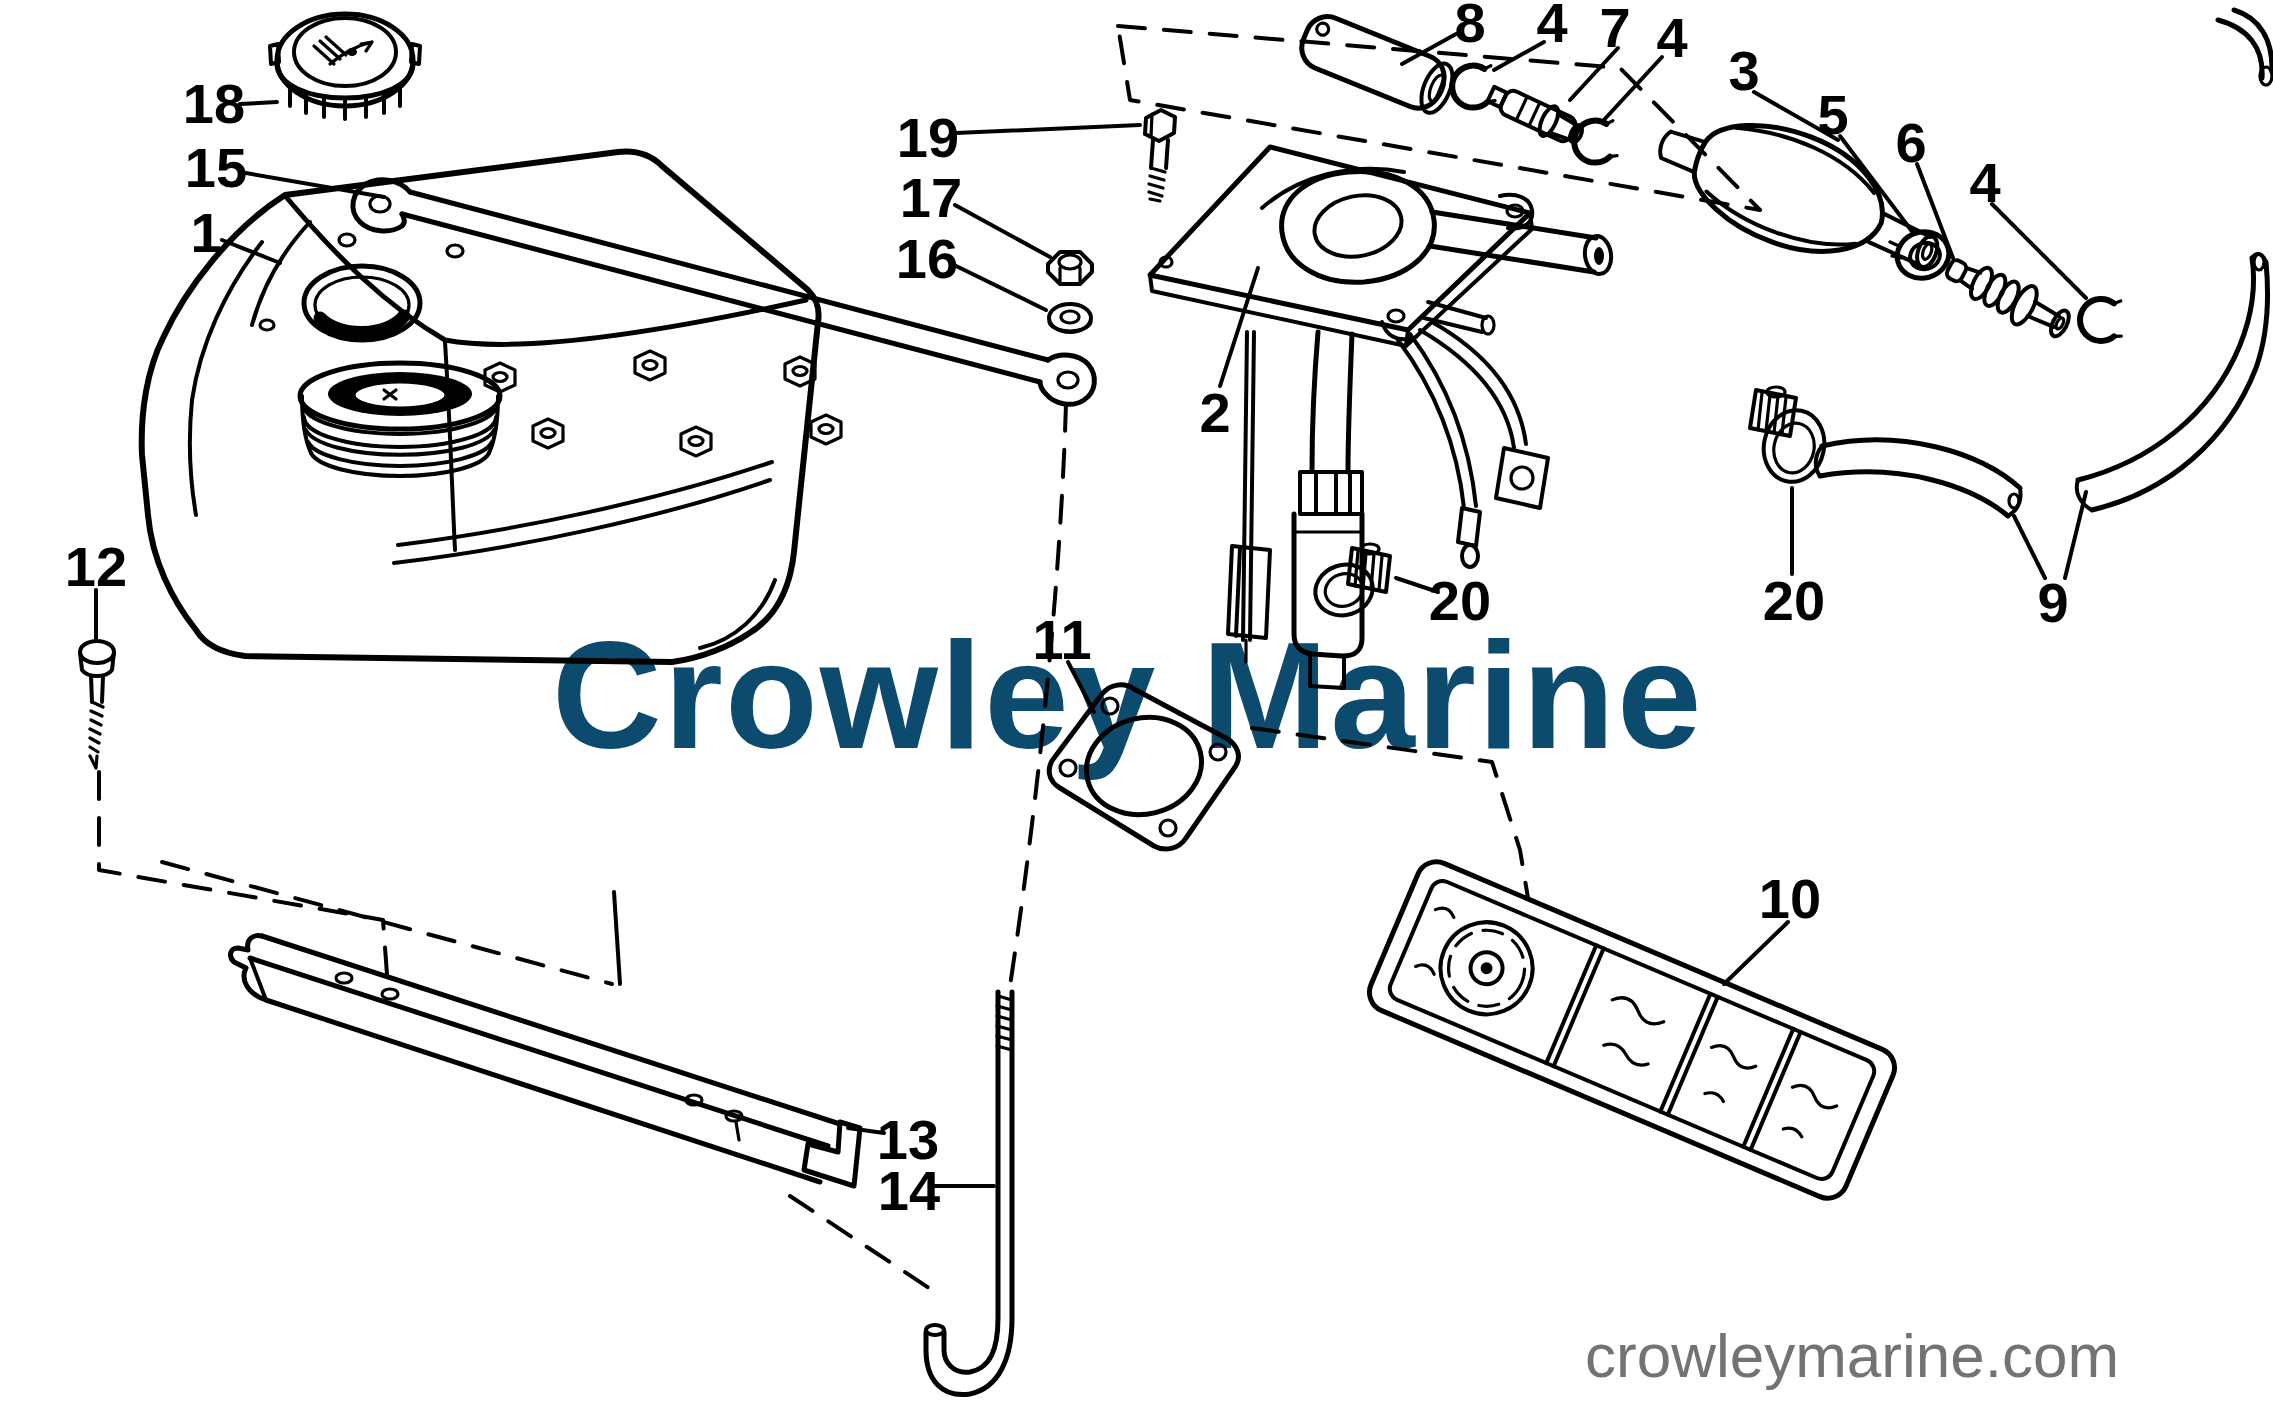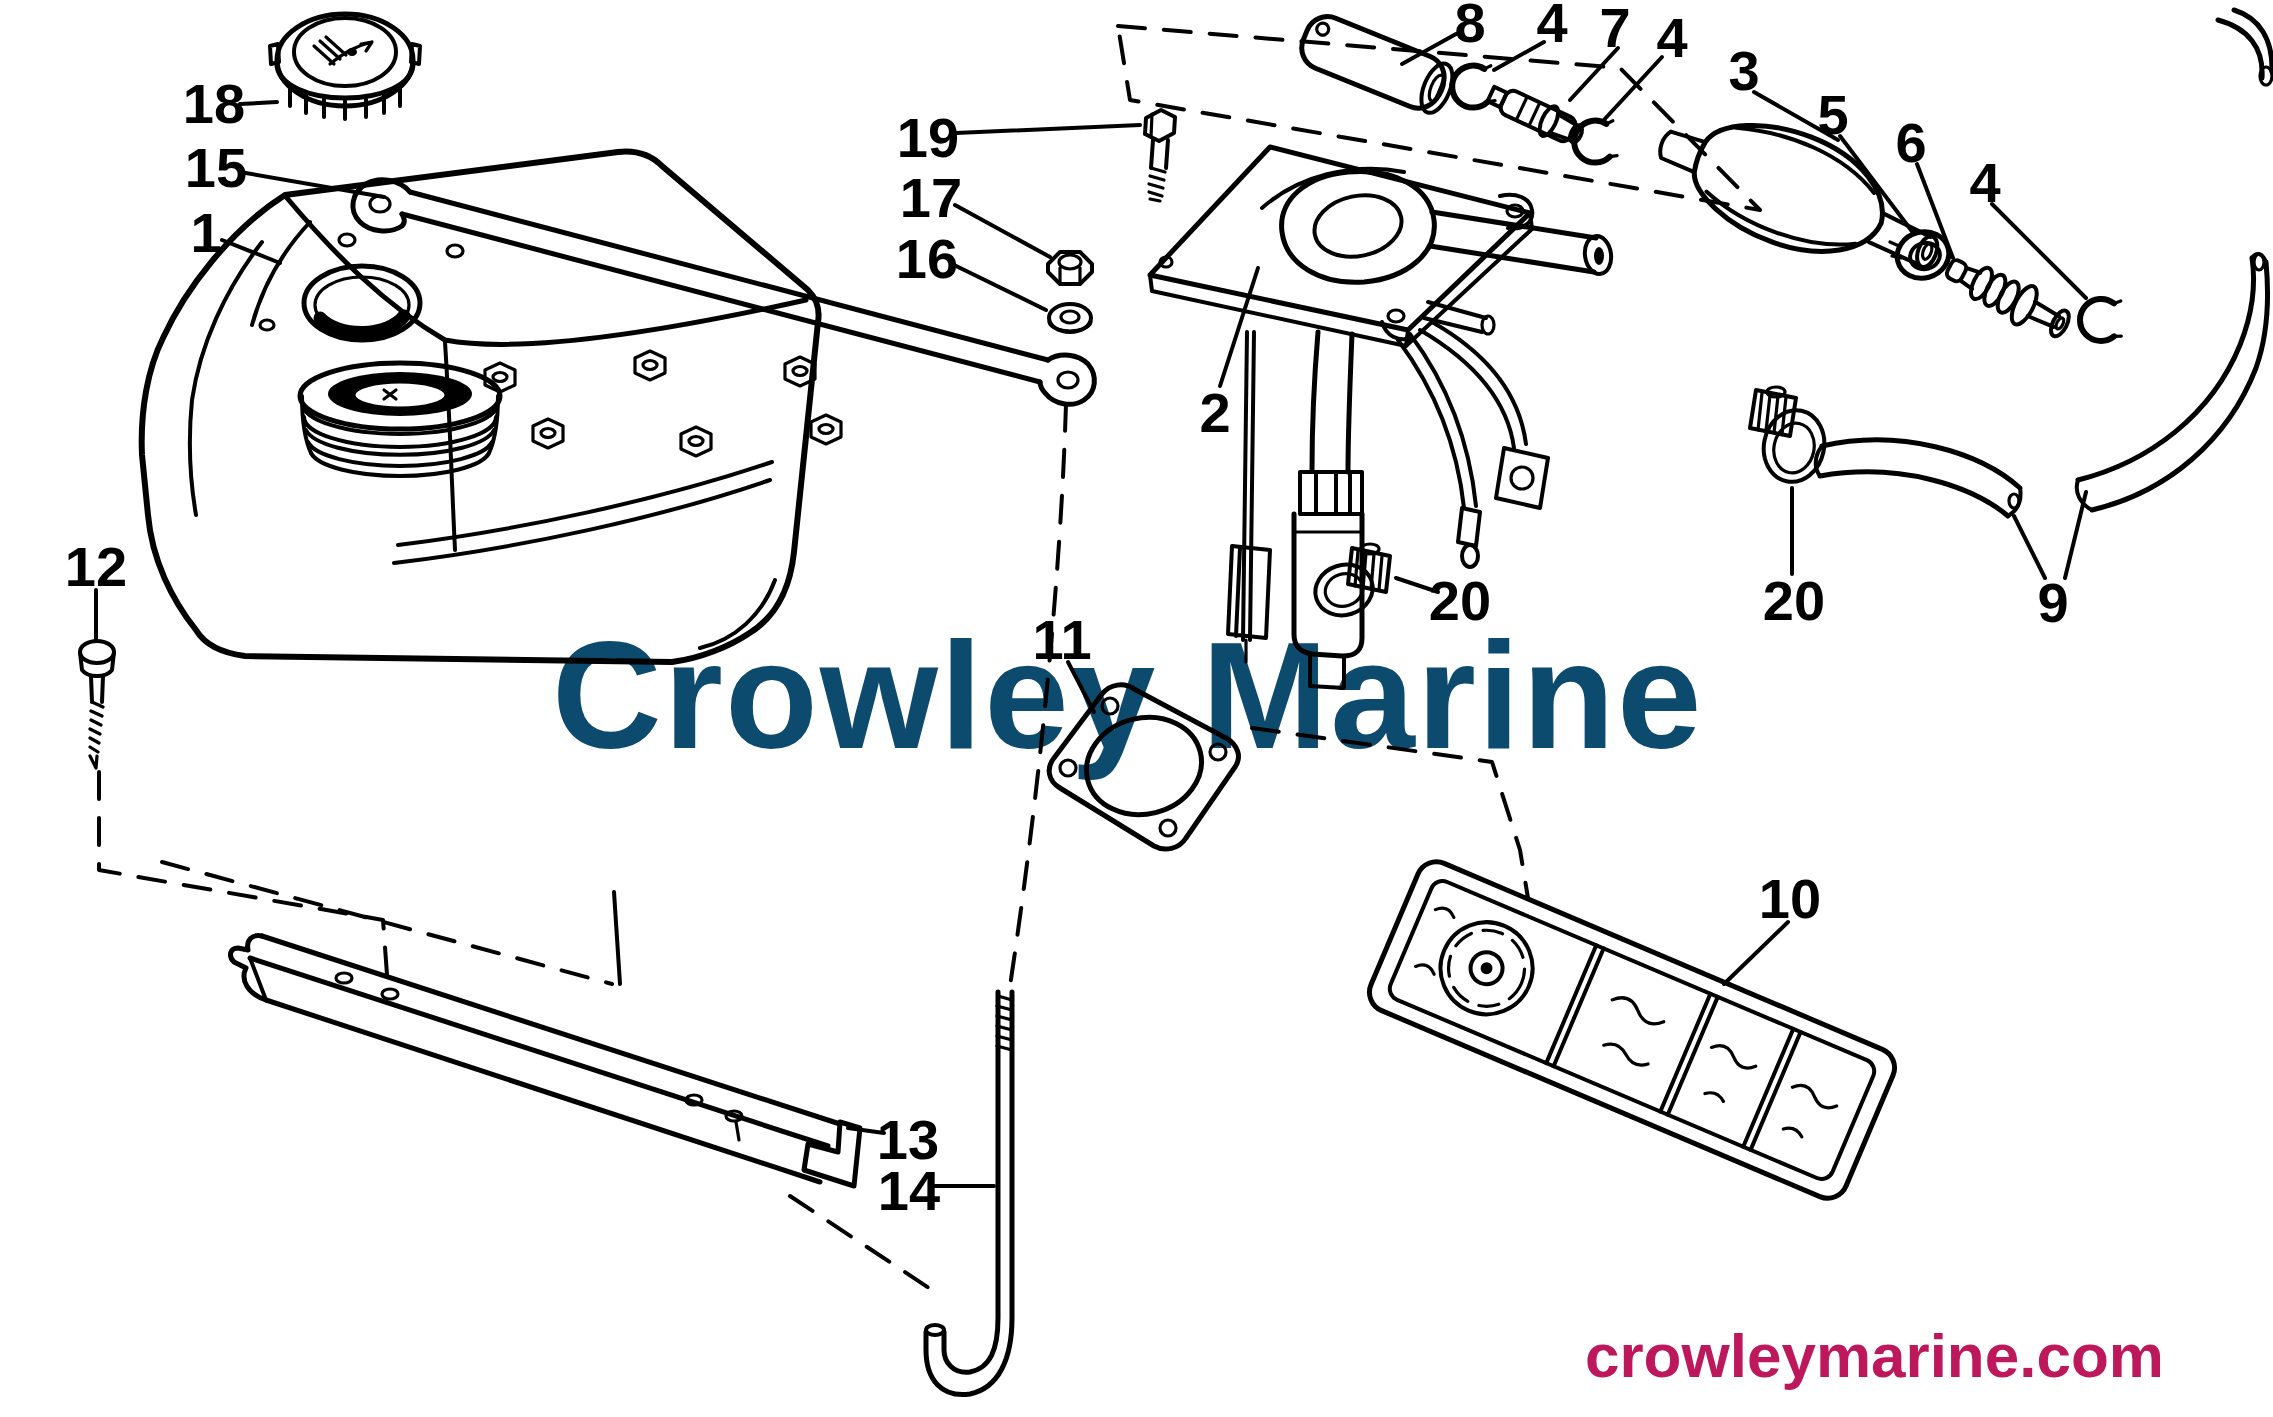--- a/index.html
+++ b/index.html
@@ -1,21 +1,21 @@
 <!DOCTYPE html>
 <html><head>
 <meta charset="utf-8">
 <style>
   html,body{margin:0;padding:0;background:#fff;}
   .stage{position:relative;width:2273px;height:1417px;background:#ffffff;overflow:hidden;
          font-family:"Liberation Sans",sans-serif;}
   .watermark{position:absolute;left:552px;top:608px;font-size:152px;font-weight:700;
              color:#0c4a6e;white-space:nowrap;z-index:0;letter-spacing:2px;}
-  .site-credit{position:absolute;left:1585px;top:1320px;font-size:62px;font-weight:700;
-             color:#be185d;white-space:nowrap;z-index:2;}
+  .site-credit{position:absolute;left:1585px;top:1320px;font-size:62px;font-weight:400;
+             color:#737373;white-space:nowrap;z-index:2;}
   svg.diagram{position:absolute;left:0;top:0;z-index:1;stroke:#000;fill:none;
              stroke-linecap:round;stroke-linejoin:round;}
   .s6{stroke-width:6}.s5{stroke-width:5}.s4{stroke-width:4}.s3{stroke-width:3.2}
   .dash{stroke-dasharray:27 19;stroke-width:4}
   .blk{fill:#000;stroke:none}
   .callout-text{font:700 56px "Liberation Sans",sans-serif;fill:#000;stroke:none;}
   .leader{stroke:#000;stroke-width:4;}
 </style>
 </head>
 <body>

